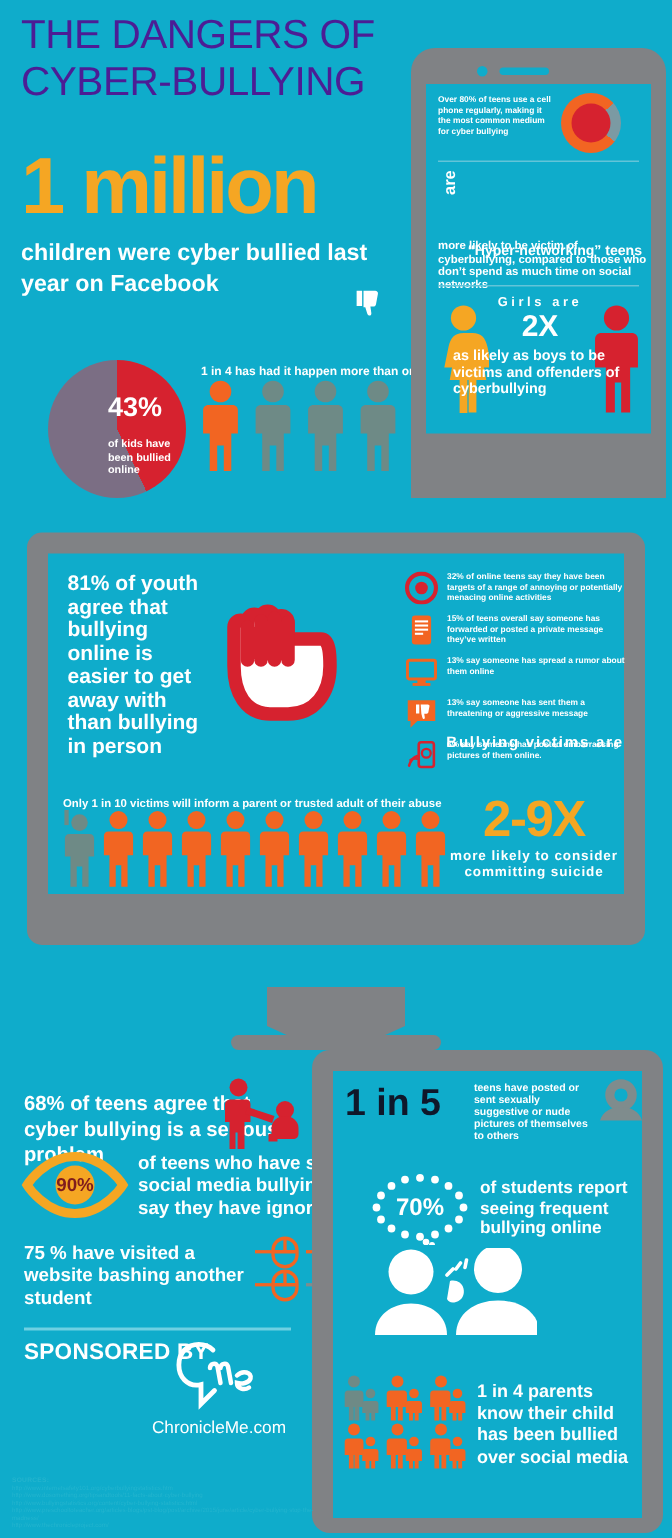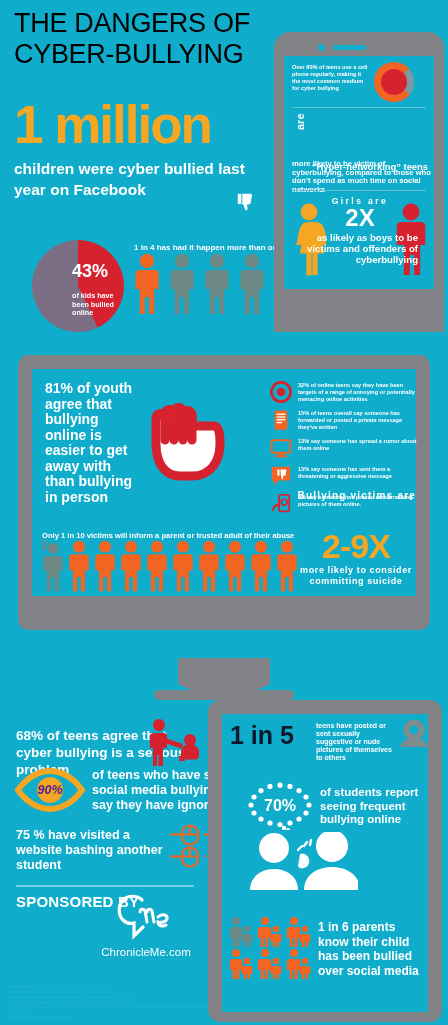--- a/index.html
+++ b/index.html
@@ -8,21 +8,21 @@
     background:#0FACCB;
     font-family:"Liberation Sans",sans-serif;
     -webkit-font-smoothing:antialiased;
   }
   .wrap{position:absolute;inset:0;}
   .abs{position:absolute;}
 
   
   .title{
     left:14px;top:8px;width:260px;
-    color:#000000;font-size:27px;line-height:31px;
+    color:#4c1d95;font-size:27px;line-height:31px;
     font-weight:400;letter-spacing:-0.3px;
   }
   .million{
     left:14px;top:98px;width:262px;
     color:#F5A623;font-size:53px;line-height:53px;font-weight:bold;
     letter-spacing:-2px;
   }
   .sub1{
     left:14px;top:158px;width:258px;
     color:#fff;font-size:15.5px;line-height:21px;font-weight:bold;
@@ -59,22 +59,22 @@
     left:374px;top:62px;width:40px;height:40px;border-radius:50%;
     background:conic-gradient(from 200deg,#F26522 0 58%, #7B9AA3 58% 80%, #F26522 80% 100%);
   }
   .donut::after{content:"";position:absolute;left:7px;top:7px;width:26px;height:26px;border-radius:50%;background:#D6222F;}
   .rule{background:#63C4D8;height:1px;}
   .p-hyper{left:292px;top:113px;width:136px;color:#fff;font-size:9.4px;font-weight:bold;text-align:right;margin-top:48px;}
   .p-are{left:294px;top:130px;color:#fff;font-size:11px;font-weight:bold;transform:rotate(-90deg);transform-origin:left top;}
   .p-110{left:306px;top:124px;width:122px;color:#fff;font-size:33px;line-height:33px;font-weight:bold;text-align:center;letter-spacing:-1px;}
   .p-more{left:292px;top:160px;width:140px;color:#fff;font-size:7.6px;line-height:8.6px;font-weight:bold;}
   .p-girls{left:300px;top:196px;width:120px;color:#fff;font-size:8.6px;font-weight:bold;text-align:center;letter-spacing:2.4px;}
-  .p-2x{left:300px;top:203px;width:120px;color:#fff;font-size:24px;line-height:30px;font-weight:bold;text-align:center;}
-  .p-aslikely{left:302px;top:232px;width:116px;color:#fff;font-size:9.6px;line-height:11px;font-weight:bold;text-align:right;}
+  .p-2x{left:300px;top:203px;width:120px;color:#fff;font-size:20px;line-height:30px;font-weight:bold;text-align:center;}
+  .p-aslikely{left:302px;top:232px;width:116px;color:#fff;font-size:9.6px;line-height:11px;font-weight:bold;text-align:left;}
 
   
   .monitor{left:18px;top:355px;width:412px;height:275px;background:#808285;border-radius:10px;}
   .mon-screen{left:32px;top:369px;width:384px;height:227px;background:#0FACCB;}
   .stand-neck{left:178px;top:658px;width:92px;height:42px;background:#808285;}
   .stand-base{left:154px;top:690px;width:140px;height:10px;border-radius:6px;background:#808285;}
 
   .m-81{left:45px;top:381px;width:90px;color:#fff;font-size:14px;line-height:15.5px;font-weight:bold;}
   .m-only{left:42px;top:531px;width:260px;color:#fff;font-size:7.6px;font-weight:bold;}
   .m-vic{left:296px;top:490px;width:120px;color:#fff;font-size:10px;font-weight:bold;letter-spacing:1.2px;text-align:right;}
@@ -301,21 +301,21 @@
     <path d="M17 20l18 6-1.6 4.6-18-6z" fill="#D6222F"></path>
     <circle cx="42" cy="22" r="6" fill="#D6222F"></circle>
     <path d="M33 34c0-5 4.6-8 9-8s9 3 9 8v4c0 2-1.6 3.4-3.6 3.4H36.6C34.6 41.4 33 40 33 38z" fill="#D6222F"></path>
     <path d="M31 38h6v5h-6z" fill="#D6222F"></path>
   </svg>
 
   <svg class="abs eye" viewBox="0 0 72 44">
     <path d="M36 3C16 3 4 22 4 22s12 19 32 19 32-19 32-19S56 3 36 3z" fill="none" stroke="#F5A623" stroke-width="6"></path>
     <circle cx="36" cy="22" r="13" fill="#F5A623"></circle>
   </svg>
-  <div class="abs" style="left:14px;top:768px;width:72px;height:44px;display:flex;align-items:center;justify-content:center;color:#4c1d95;font-size:12.5px;font-weight:bold;font-style:italic;">90%</div>
+  <div class="abs" style="left:14px;top:768px;width:72px;height:44px;display:flex;align-items:center;justify-content:center;color:#7f1d1d;font-size:12.5px;font-weight:bold;">90%</div>
   <div class="abs b-90txt">of teens who have seen social media bullying say they have ignored it</div>
 
   <div class="abs b-75">75 % have visited a website bashing another student</div>
   <svg class="abs mice" viewBox="0 0 78 44">
     <g fill="none" stroke="#F26522" stroke-width="2.2">
       <rect x="14" y="1.5" width="16" height="19" rx="8"></rect>
         <path d="M22 1.5v9M14 10.5h16"></path>
         <path d="M2 10.5h12"></path>
       <rect x="48" y="1.5" width="16" height="19" rx="8"></rect>
         <path d="M56 1.5v9M48 10.5h16"></path>
@@ -409,21 +409,21 @@
         <path d="M32 43h10c1.4 0 2.3 1 2.3 2.3V54h-2.8v9h-3.2v-9h-1.5v9h-3.2v-9h-2.8v-8.7c0-1.3.9-2.3 2.2-2.3z" transform="translate(-1,0)"></path>
       <circle cx="48" cy="45" r="3.2"></circle>
         <path d="M44 50h8c1.1 0 1.8.8 1.8 1.8V58h-2.2v5h-2.6v-5h-1.2v5h-2.6v-5h-2.2v-6.2c0-1 .7-1.8 1.8-1.8z" transform="translate(-0.5,0)"></path>
       <circle cx="66" cy="37" r="4"></circle>
         <path d="M61 43h10c1.4 0 2.3 1 2.3 2.3V54h-2.8v9h-3.2v-9h-1.5v9h-3.2v-9h-2.8v-8.7c0-1.3.9-2.3 2.2-2.3z" transform="translate(-1,0)"></path>
       <circle cx="77" cy="45" r="3.2"></circle>
         <path d="M73 50h8c1.1 0 1.8.8 1.8 1.8V58h-2.2v5h-2.6v-5h-1.2v5h-2.6v-5h-2.2v-6.2c0-1 .7-1.8 1.8-1.8z" transform="translate(-0.5,0)"></path>
     </g>
   </svg>
 
-  <div class="abs t-1in6">1 in 6 parents know their child has been bullied over social media</div>
+  <div class="abs t-1in6">1 in 4 parents know their child has been bullied over social media</div>
 
   <div class="abs sources-h">SOURCES:</div>
   <div class="abs sources">
     <div>http://www.internetsafety101.org/cyberbullyingstatistics.htm</div>
     <div>http://www.dosomething.org/tipsandtools/11-facts-about-cyber-bullying</div>
     <div>http://www.bullyingstatistics.org/content/cyber-bullying-statistics.html</div>
     <div>http://www.preschooltoteacher.org/articles-blogs/pst-blog/post/archive/2015/june/article/cyber-bullying-stop-the-madness/</div>
     <div>http://www.thechronicleproject.com/</div>
   </div>
 

